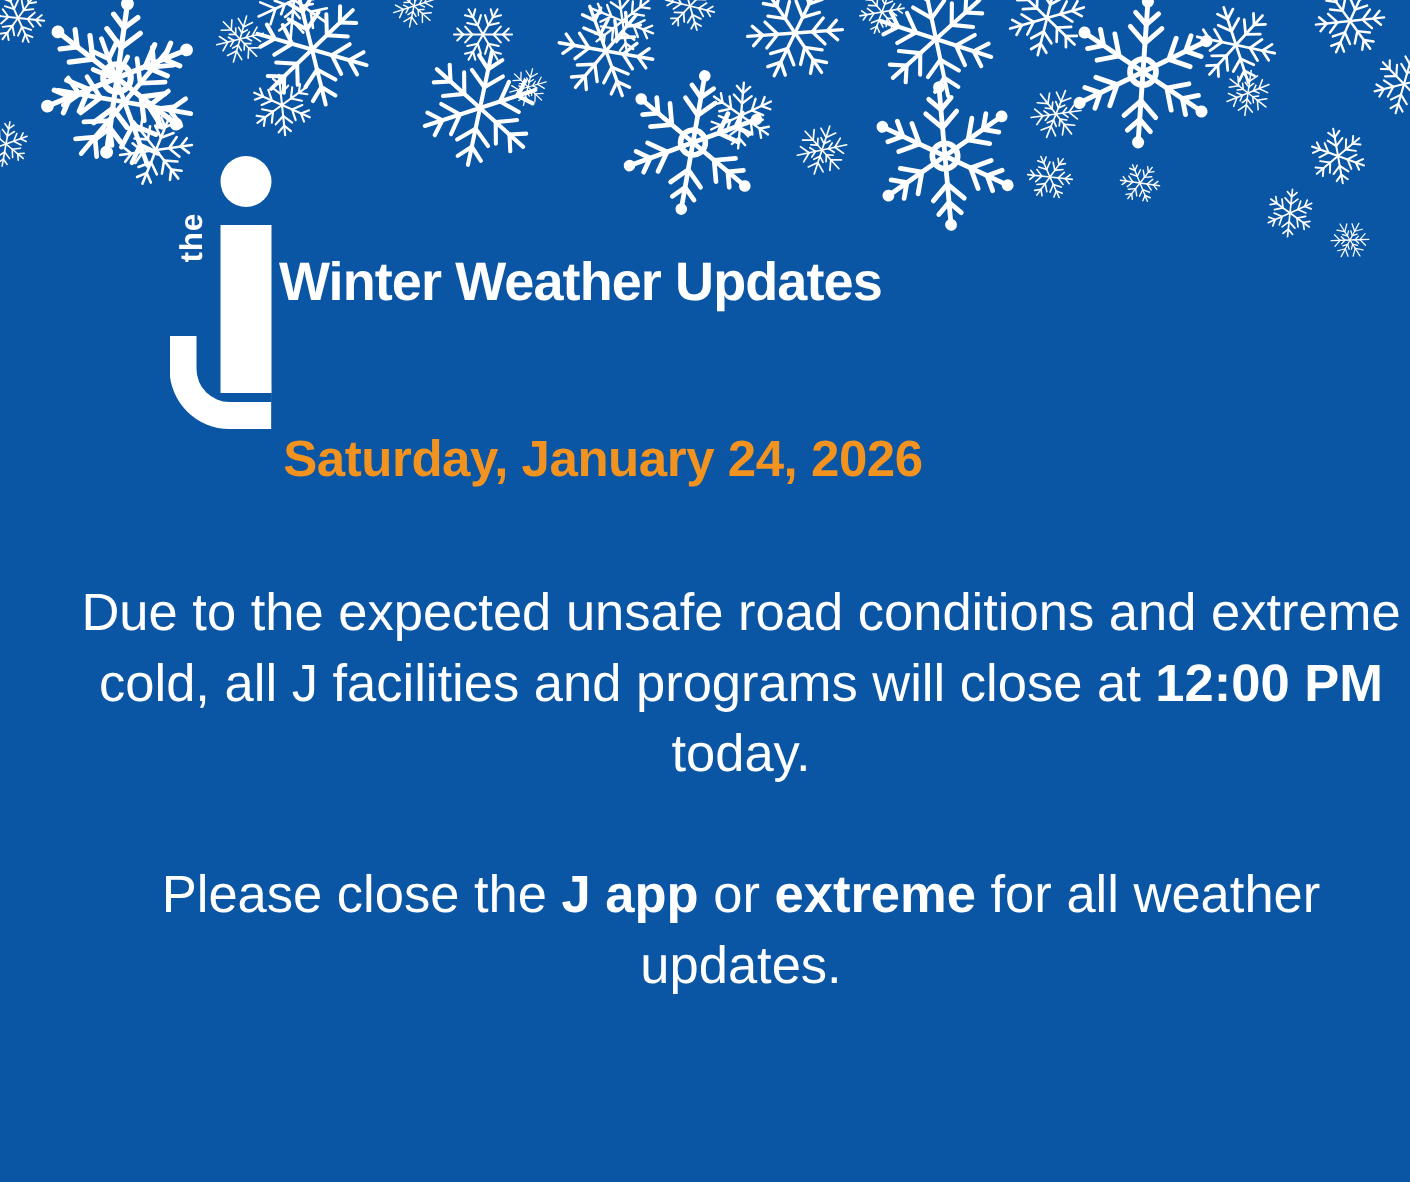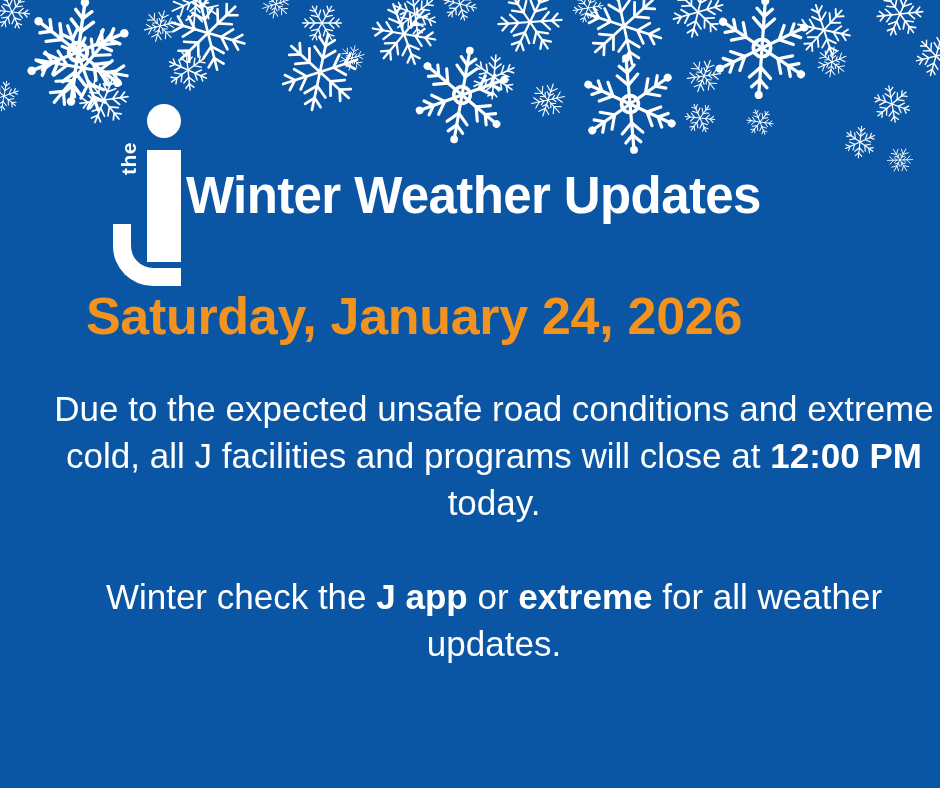--- a/index.html
+++ b/index.html
@@ -76,36 +76,36 @@
     box-sizing: border-box;
     background: transparent;
   }
 
   
   #headline {
     position: absolute;
     left: 186px;
     top: 168px;
     color: #ffffff;
-    font-size: 51px;
+    font-size: 36px;
     font-weight: bold;
     letter-spacing: -0.6px;
     white-space: nowrap;
     line-height: 1.1;
   }
 
   
   #date-line {
     position: absolute;
-    left: 16px;
+    left: 4px;
     top: 287px;
     width: 796px;
     text-align: center;
     color: #f2921f;
-    font-size: 52px;
+    font-size: 34px;
     font-weight: bold;
     letter-spacing: -0.3px;
     line-height: 1.15;
   }
 
   
   #body-copy {
     position: absolute;
     left: 0;
     top: 385px;
@@ -323,18 +323,18 @@
   <div id="headline">Winter Weather Updates</div>
 
   <div id="date-line">Saturday, January 24, 2026</div>
 
   <div id="body-copy">
     <p>
       <span>Due to the expected unsafe road conditions and extreme cold, all J facilities and programs will close at </span><b>12:00 PM</b><span> today.</span>
     </p>
     <div class="gap"></div>
     <p>
-      <span>Winter check the </span><b>J app</b><span> or </span><b>extreme</b><span> for all weather updates.</span>
+      <span>Please close the </span><b>J app</b><span> or </span><b>extreme</b><span> for all weather updates.</span>
     </p>
     <div class="gap"></div>
   </div>
 
 </div>
 
 </body></html>

